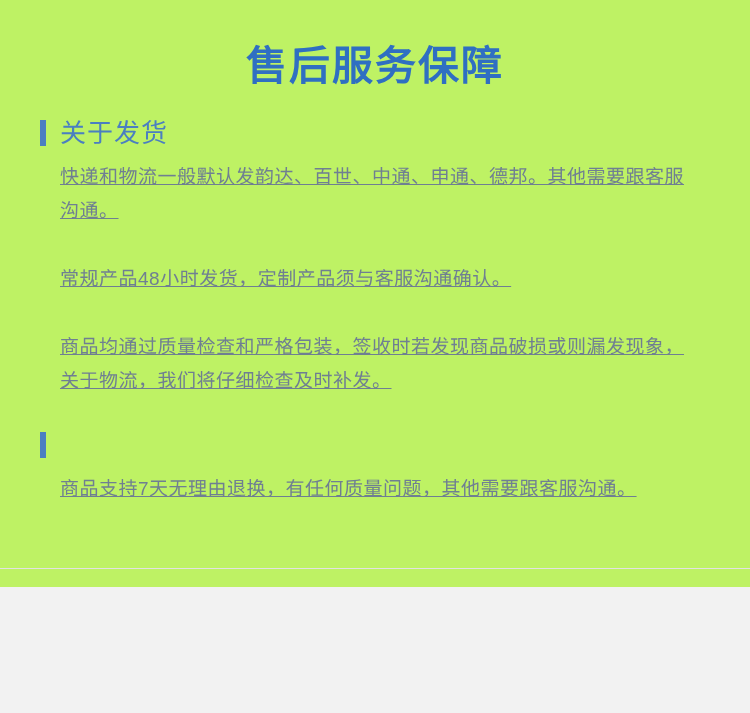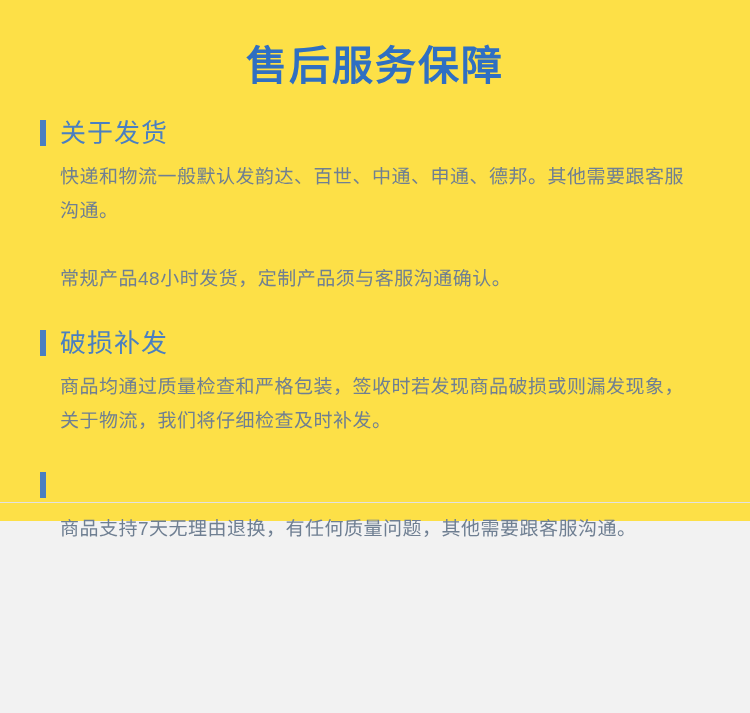--- a/index.html
+++ b/index.html
@@ -9,22 +9,22 @@
   body {
     width: 750px;
     height: 713px;
     background: #f2f2f2;
     font-family: "Liberation Sans", "DejaVu Sans", sans-serif;
     overflow: hidden;
   }
   .page {
     position: relative;
     width: 750px;
-    height: 521px;
-    background: #fde047;
+    height: 587px;
+    background: #bef264;
     box-sizing: border-box;
   }
   .page-title {
     text-align: center;
     color: #2f6fc2;
     font-size: 41px;
     font-weight: bold;
     letter-spacing: 2px;
     padding-top: 32px;
     padding-bottom: 10px;
@@ -55,20 +55,21 @@
     line-height: 1;
     letter-spacing: 1px;
   }
   .section-body {
     color: #6f7f92;
     font-size: 19px;
     line-height: 34px;
     padding-left: 20px;
     padding-right: 14px;
     letter-spacing: 0.5px;
+    text-decoration: underline;
   }
   .bottom-rule {
     position: absolute;
     left: 0;
     right: 0;
     bottom: 18px;
     height: 1px;
     background: #e2e2e2;
   }
 </style>
@@ -87,24 +88,20 @@
         <span class="section-title">关于发货</span>
       </div>
       <div class="section-body">快递和物流一般默认发韵达、百世、中通、申通、德邦。其他需要跟客服沟通。</div>
     </div>
 
     <div class="section">
       <div class="section-body">常规产品48小时发货，定制产品须与客服沟通确认。</div>
     </div>
 
     <div class="section">
-      <div class="section-head">
-        <span class="bar"></span>
-        <span class="section-title">破损补发</span>
-      </div>
       <div class="section-body">商品均通过质量检查和严格包装，签收时若发现商品破损或则漏发现象，关于物流，我们将仔细检查及时补发。</div>
     </div>
 
     <div class="section">
       <div class="section-head">
         <span class="bar"></span>
       </div>
       <div class="section-body">商品支持7天无理由退换，有任何质量问题，其他需要跟客服沟通。</div>
     </div>
 

